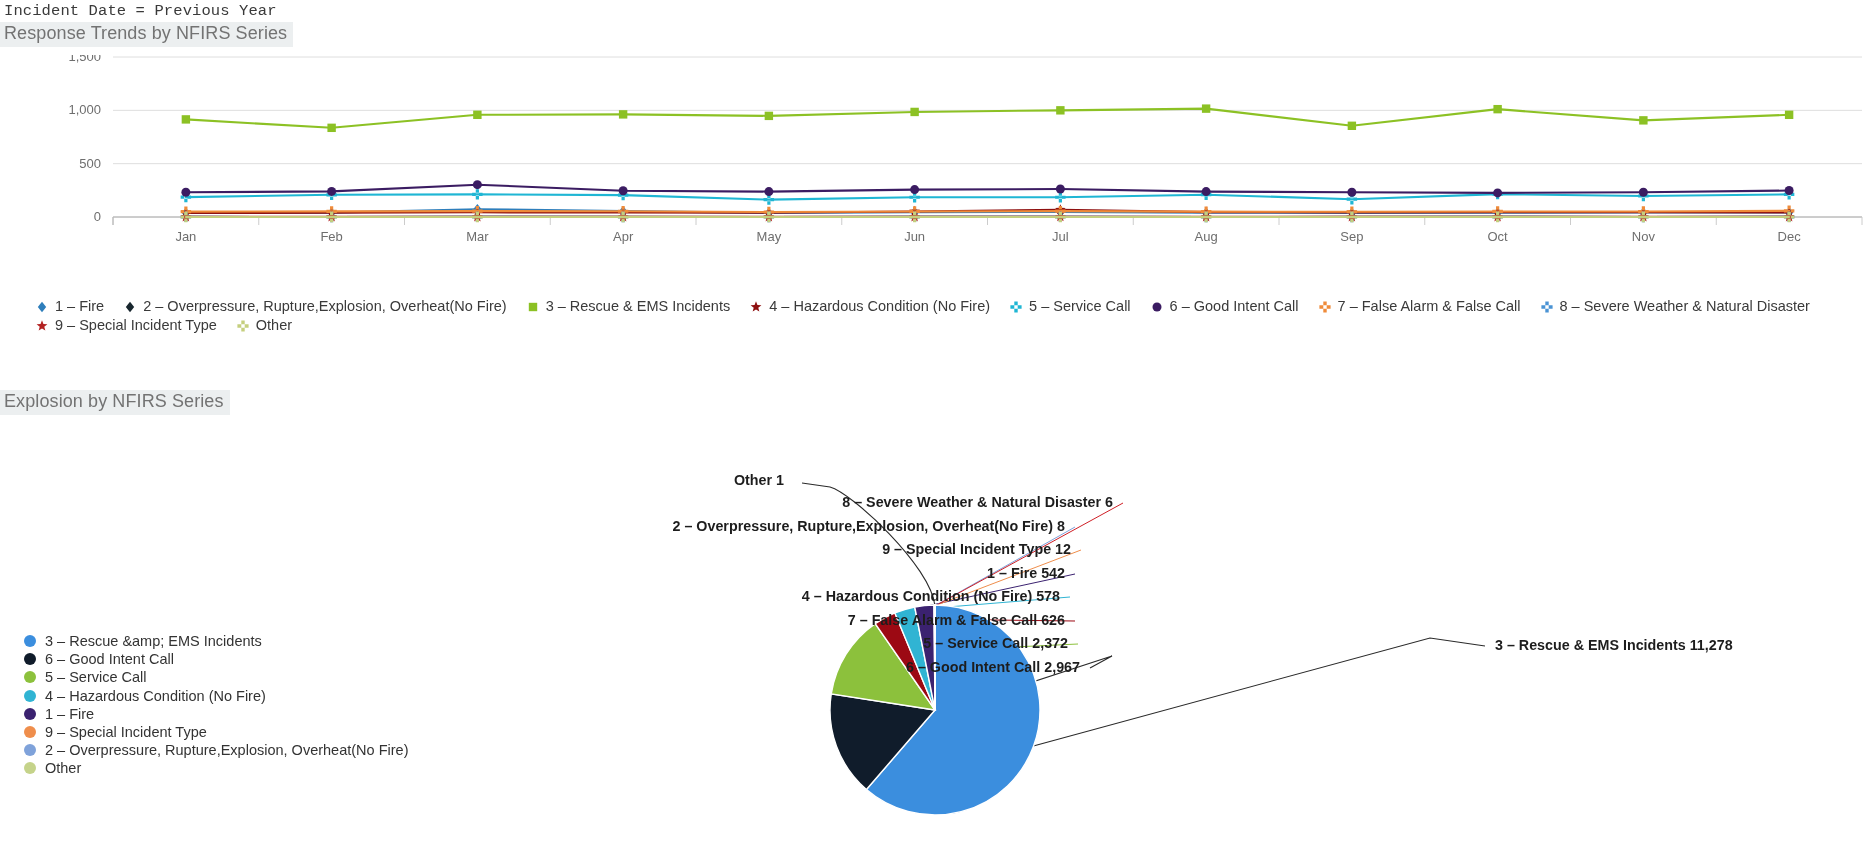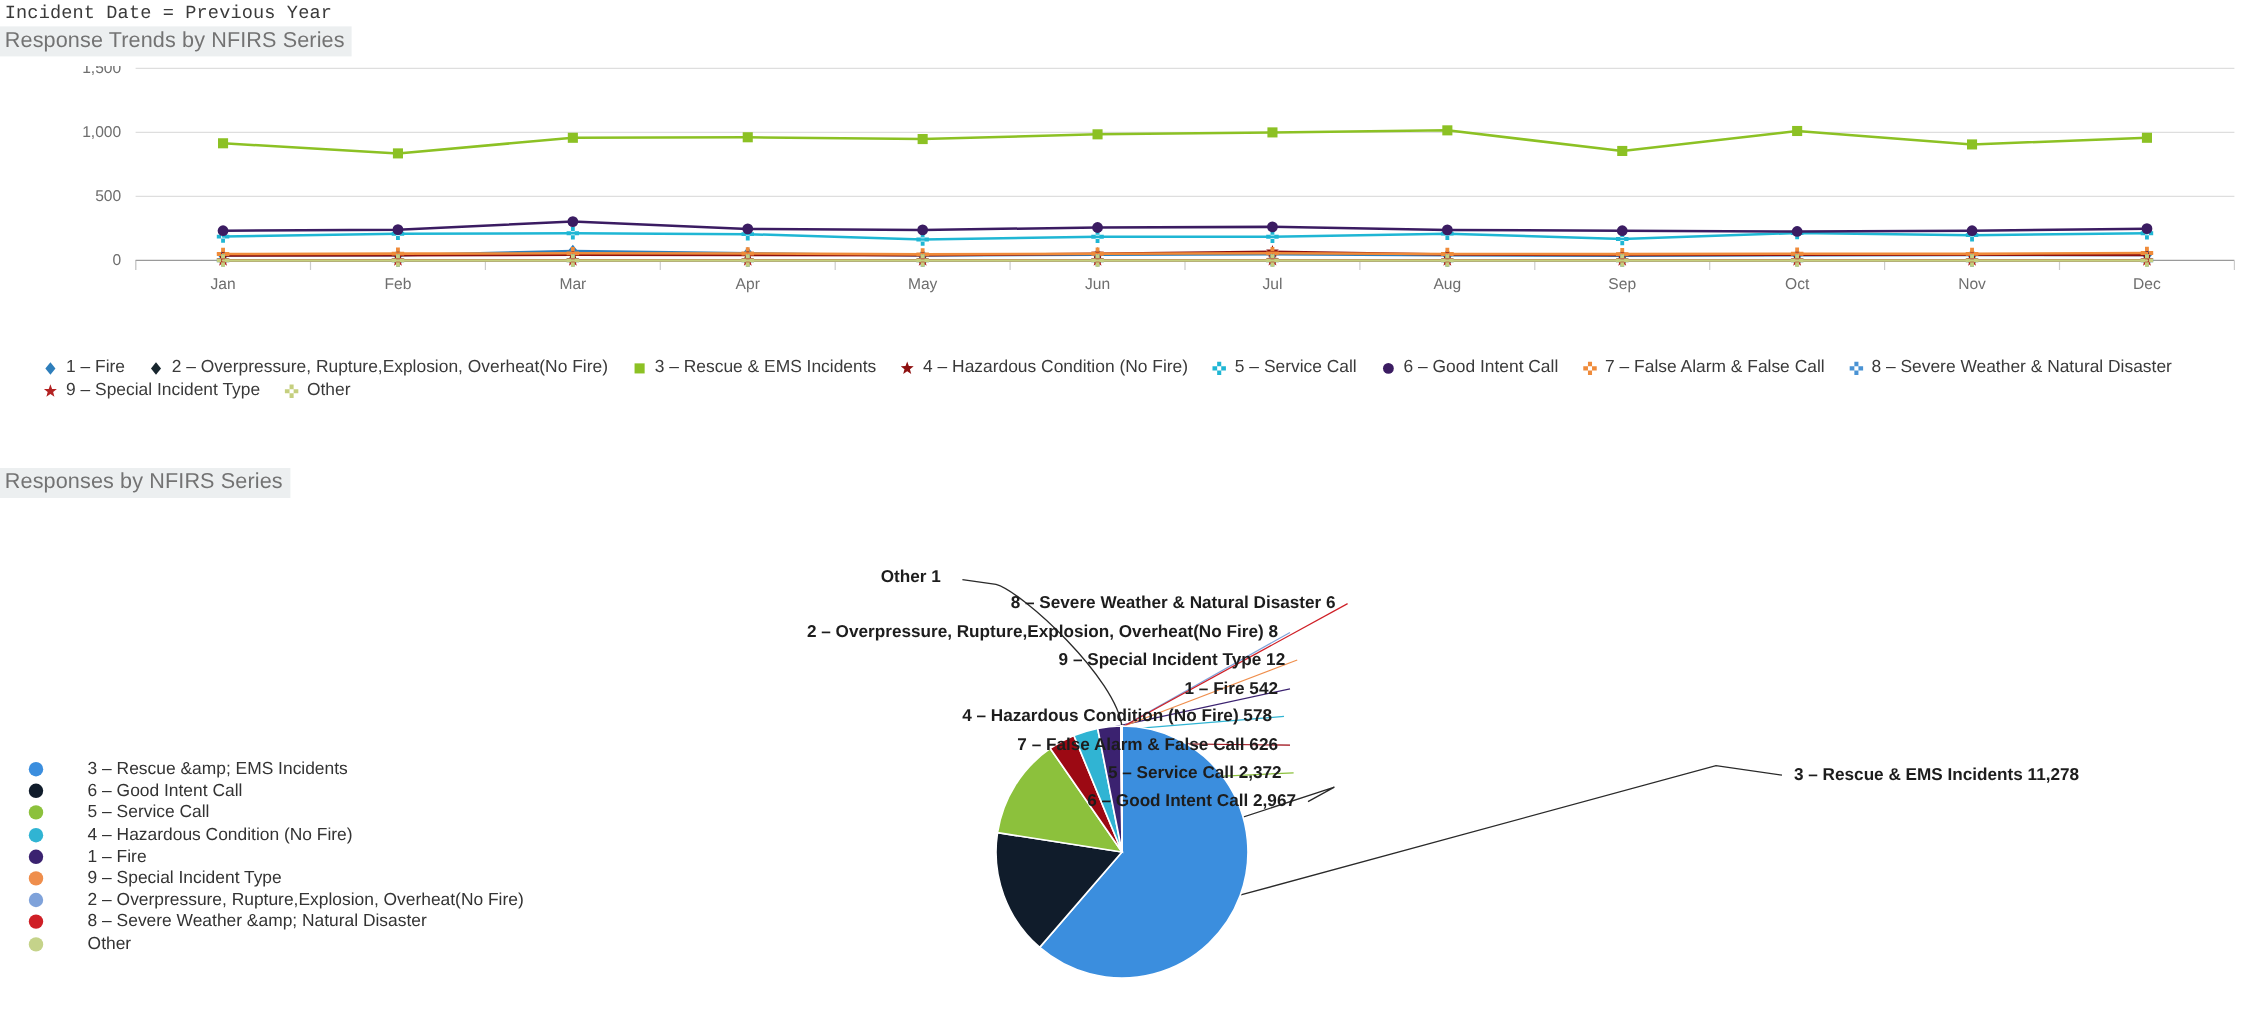--- a/index.html
+++ b/index.html
@@ -58,21 +58,21 @@
   }
   .lg-mark svg{display:block;}
   .lg-txt{display:inline-block;}
 
   
   #pie-legend{
     left:24px;top:632px;
     font-size:14.5px;color:#333333;
     line-height:18.2px;
   }
-  .pl-row{display:flex;align-items:center;height:18.2px;gap:28px;}
+  .pl-row{display:flex;align-items:center;height:18.2px;}
   .pl-dot{
     width:12px;height:12px;border-radius:50%;
     margin-right:9px;flex:0 0 auto;
   }
   .pl-txt{white-space:nowrap;}
 
   
   #pie-area{left:400px;top:555px;width:1250px;height:286px;}
   #pie-svg{display:block;overflow:visible;}
   .pie-label{
@@ -600,21 +600,21 @@
     </div><div class="lg-item">
       <span class="lg-mark">
         <svg width="16" height="14" viewBox="0 0 16 14">
           <path d="M2.4,5.3 h11.2 v3.4 h-11.2 Z M6.3,1.4 v11.2 h3.4 v-11.2 Z" fill="#c5cf7e"></path>
         </svg>
       </span>
       <span class="lg-txt">Other</span>
     </div></div>
 
 <div class="abs" id="responses-title-wrap">
-  <div class="viz-title">Responses by NFIRS Series</div>
+  <div class="viz-title">Explosion by NFIRS Series</div>
 </div>
 
 <div class="abs" id="pie-legend">
     <div class="pl-row">
       <span class="pl-dot" style="background: rgb(59, 142, 222);"></span>
       <span class="pl-txt">3 – Rescue &amp;amp; EMS Incidents</span>
     </div>
     <div class="pl-row">
       <span class="pl-dot" style="background: rgb(16, 28, 43);"></span>
       <span class="pl-txt">6 – Good Intent Call</span>
@@ -631,24 +631,20 @@
       <span class="pl-dot" style="background: rgb(59, 34, 112);"></span>
       <span class="pl-txt">1 – Fire</span>
     </div>
     <div class="pl-row">
       <span class="pl-dot" style="background: rgb(239, 142, 76);"></span>
       <span class="pl-txt">9 – Special Incident Type</span>
     </div>
     <div class="pl-row">
       <span class="pl-dot" style="background: rgb(127, 162, 218);"></span>
       <span class="pl-txt">2 – Overpressure, Rupture,Explosion, Overheat(No Fire)</span>
-    </div>
-    <div class="pl-row">
-      <span class="pl-dot" style="background: rgb(207, 31, 38);"></span>
-      <span class="pl-txt">8 – Severe Weather &amp;amp; Natural Disaster</span>
     </div>
     <div class="pl-row">
       <span class="pl-dot" style="background: rgb(197, 211, 138);"></span>
       <span class="pl-txt">Other</span>
     </div>
   </div>
 
 <div class="abs" id="pie-area">
   <svg id="pie-svg" width="1250" height="286" viewBox="0 0 1250 286">
     <g id="pie-leaders">

